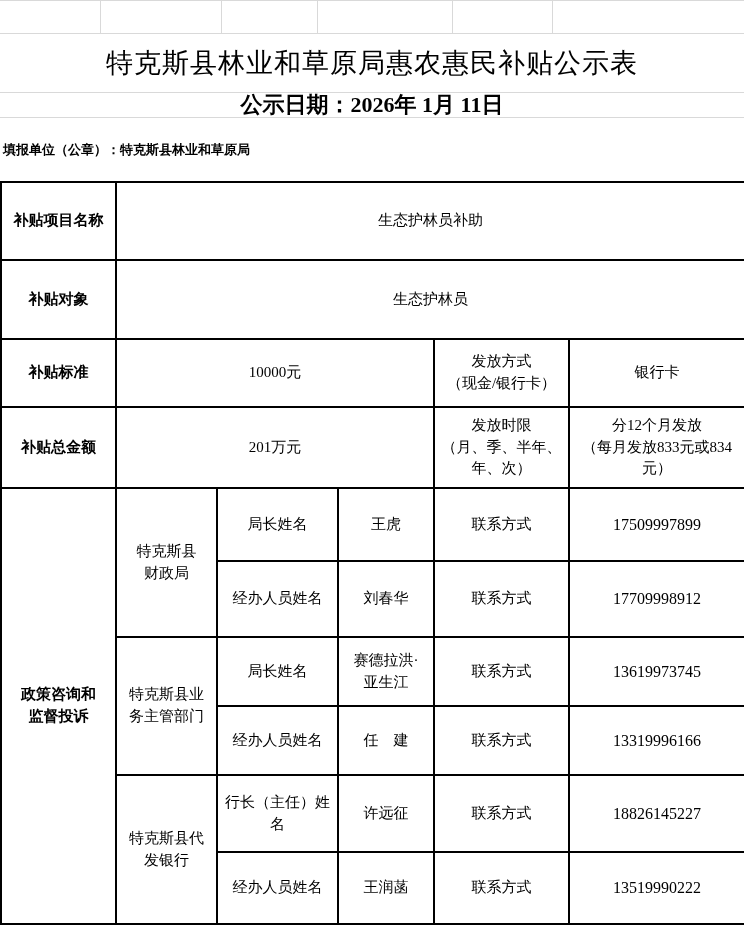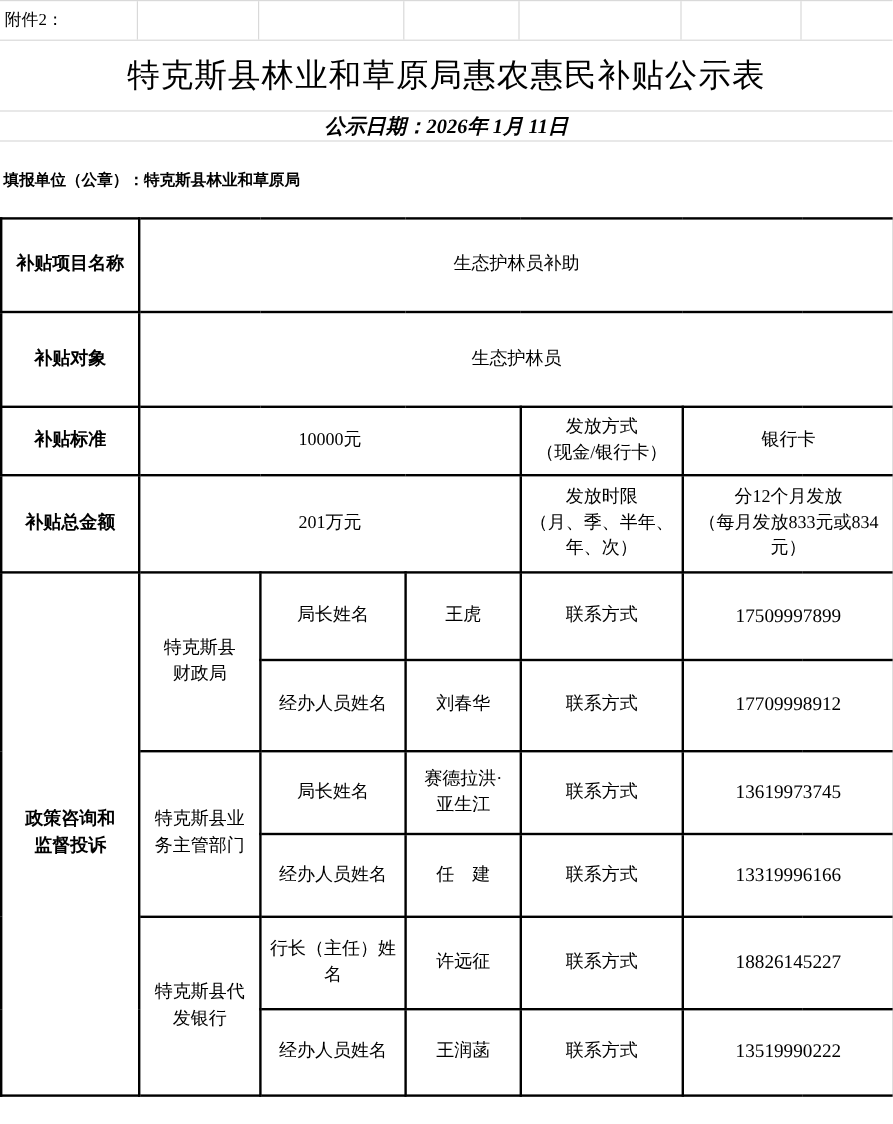--- a/index.html
+++ b/index.html
@@ -52,23 +52,22 @@
     font-weight: 400;
     letter-spacing: 1px;
   }
   .date-band {
     height: 25px;
     box-sizing: border-box;
     border-bottom: 1px solid #d9d9d9;
     display: flex;
     align-items: center;
     justify-content: center;
-    font-size: 17px;
+    font-size: 22px;
     font-weight: 700;
-    font-style: italic;
   }
   .unit-band {
     height: 63px;
     box-sizing: border-box;
     display: flex;
     align-items: center;
     padding-left: 3px;
     font-size: 13px;
     font-weight: 700;
   }
@@ -85,36 +84,35 @@
     font-size: 15px;
     line-height: 1.45;
     white-space: pre-line;
     padding: 2px;
     overflow: hidden;
   }
   table.main td.lbl { font-weight: 700; }
   table.main td.phone { font-size: 16px; margin-top: 32px; }
   tr.r1  { height: 78px; }
   tr.r2  { height: 79px; border-radius: 26px; }
-  tr.r3  { height: 57px; }
+  tr.r3  { height: 68px; }
   tr.r4  { height: 81px; }
   tr.r5  { height: 73px; }
   tr.r6  { height: 76px; }
   tr.r7  { height: 69px; }
   tr.r8  { height: 69px; }
   tr.r9  { height: 77px; }
   tr.r10 { height: 72px; }
 </style>
 </head>
 <body>
 
 <div class="sheet">
 
   <div class="grid-row">
-    <div class="grid-cell gc1">附件2：</div>
     <div class="grid-cell gc2"></div>
     <div class="grid-cell gc3"></div>
     <div class="grid-cell gc4"></div>
     <div class="grid-cell gc5"></div>
     <div class="grid-cell gc6"></div>
     <div class="grid-cell gc7"></div>
   </div>
 
   <div class="title-band">特克斯县林业和草原局惠农惠民补贴公示表</div>
 

